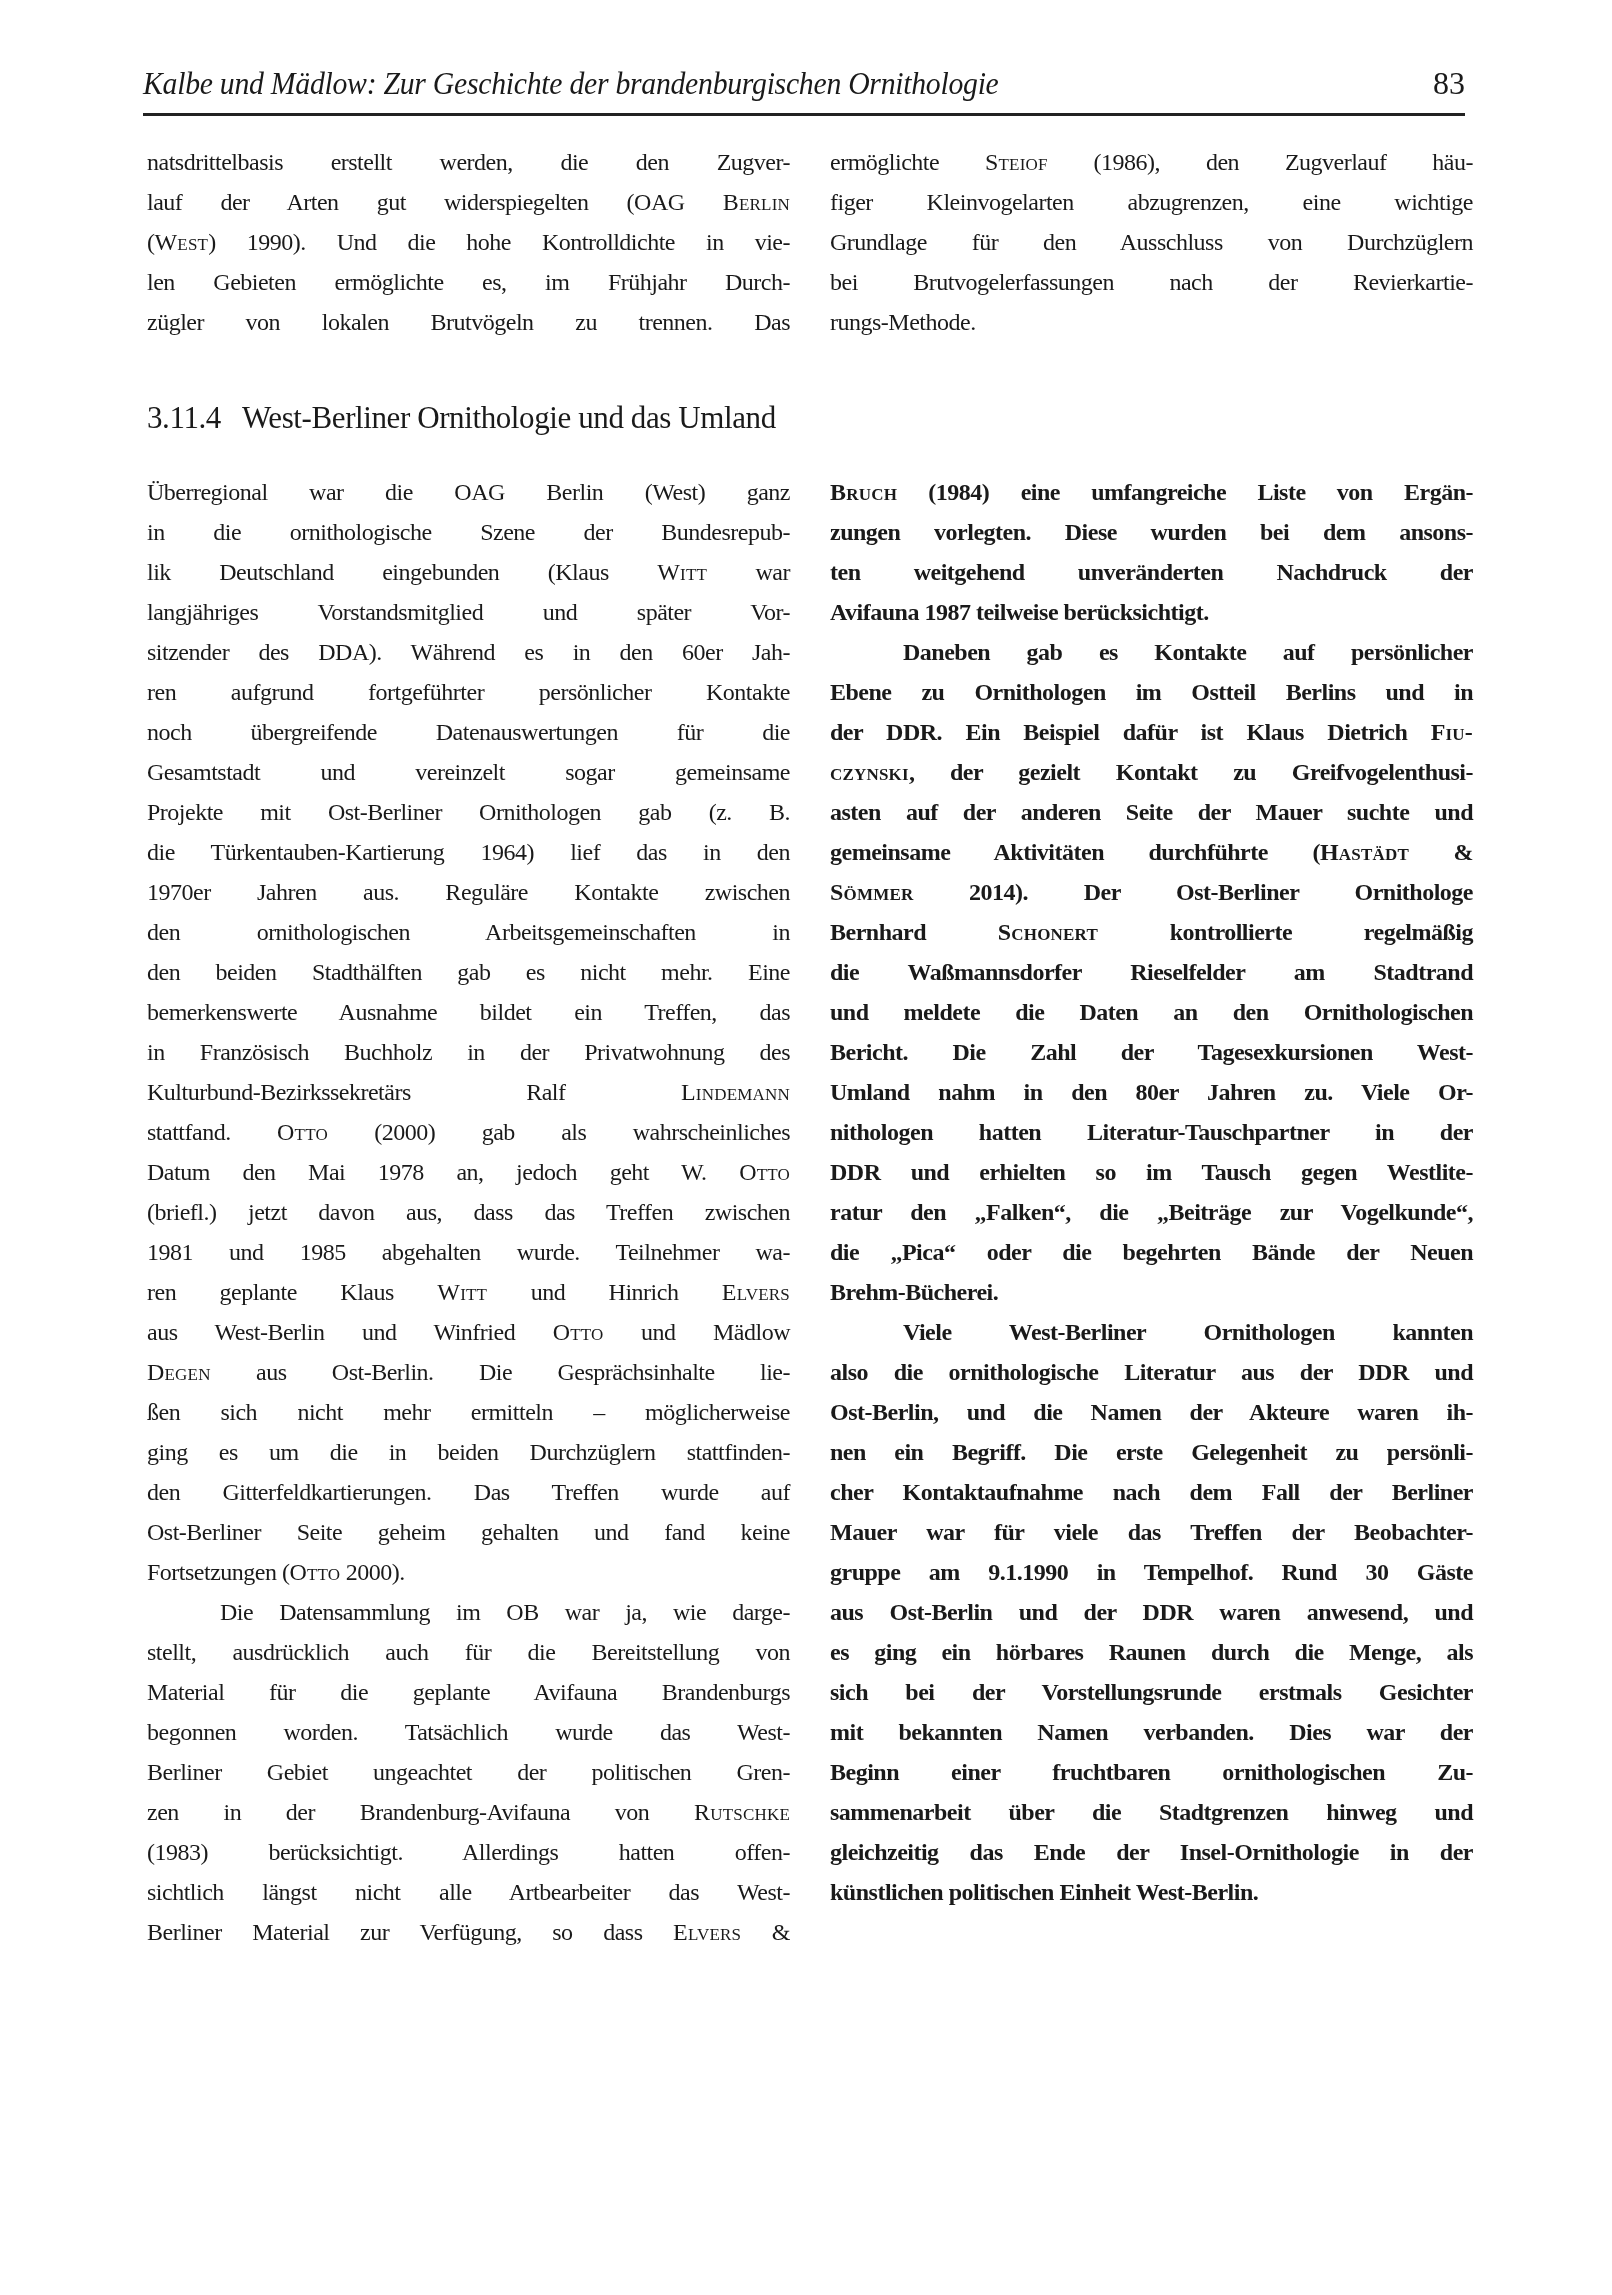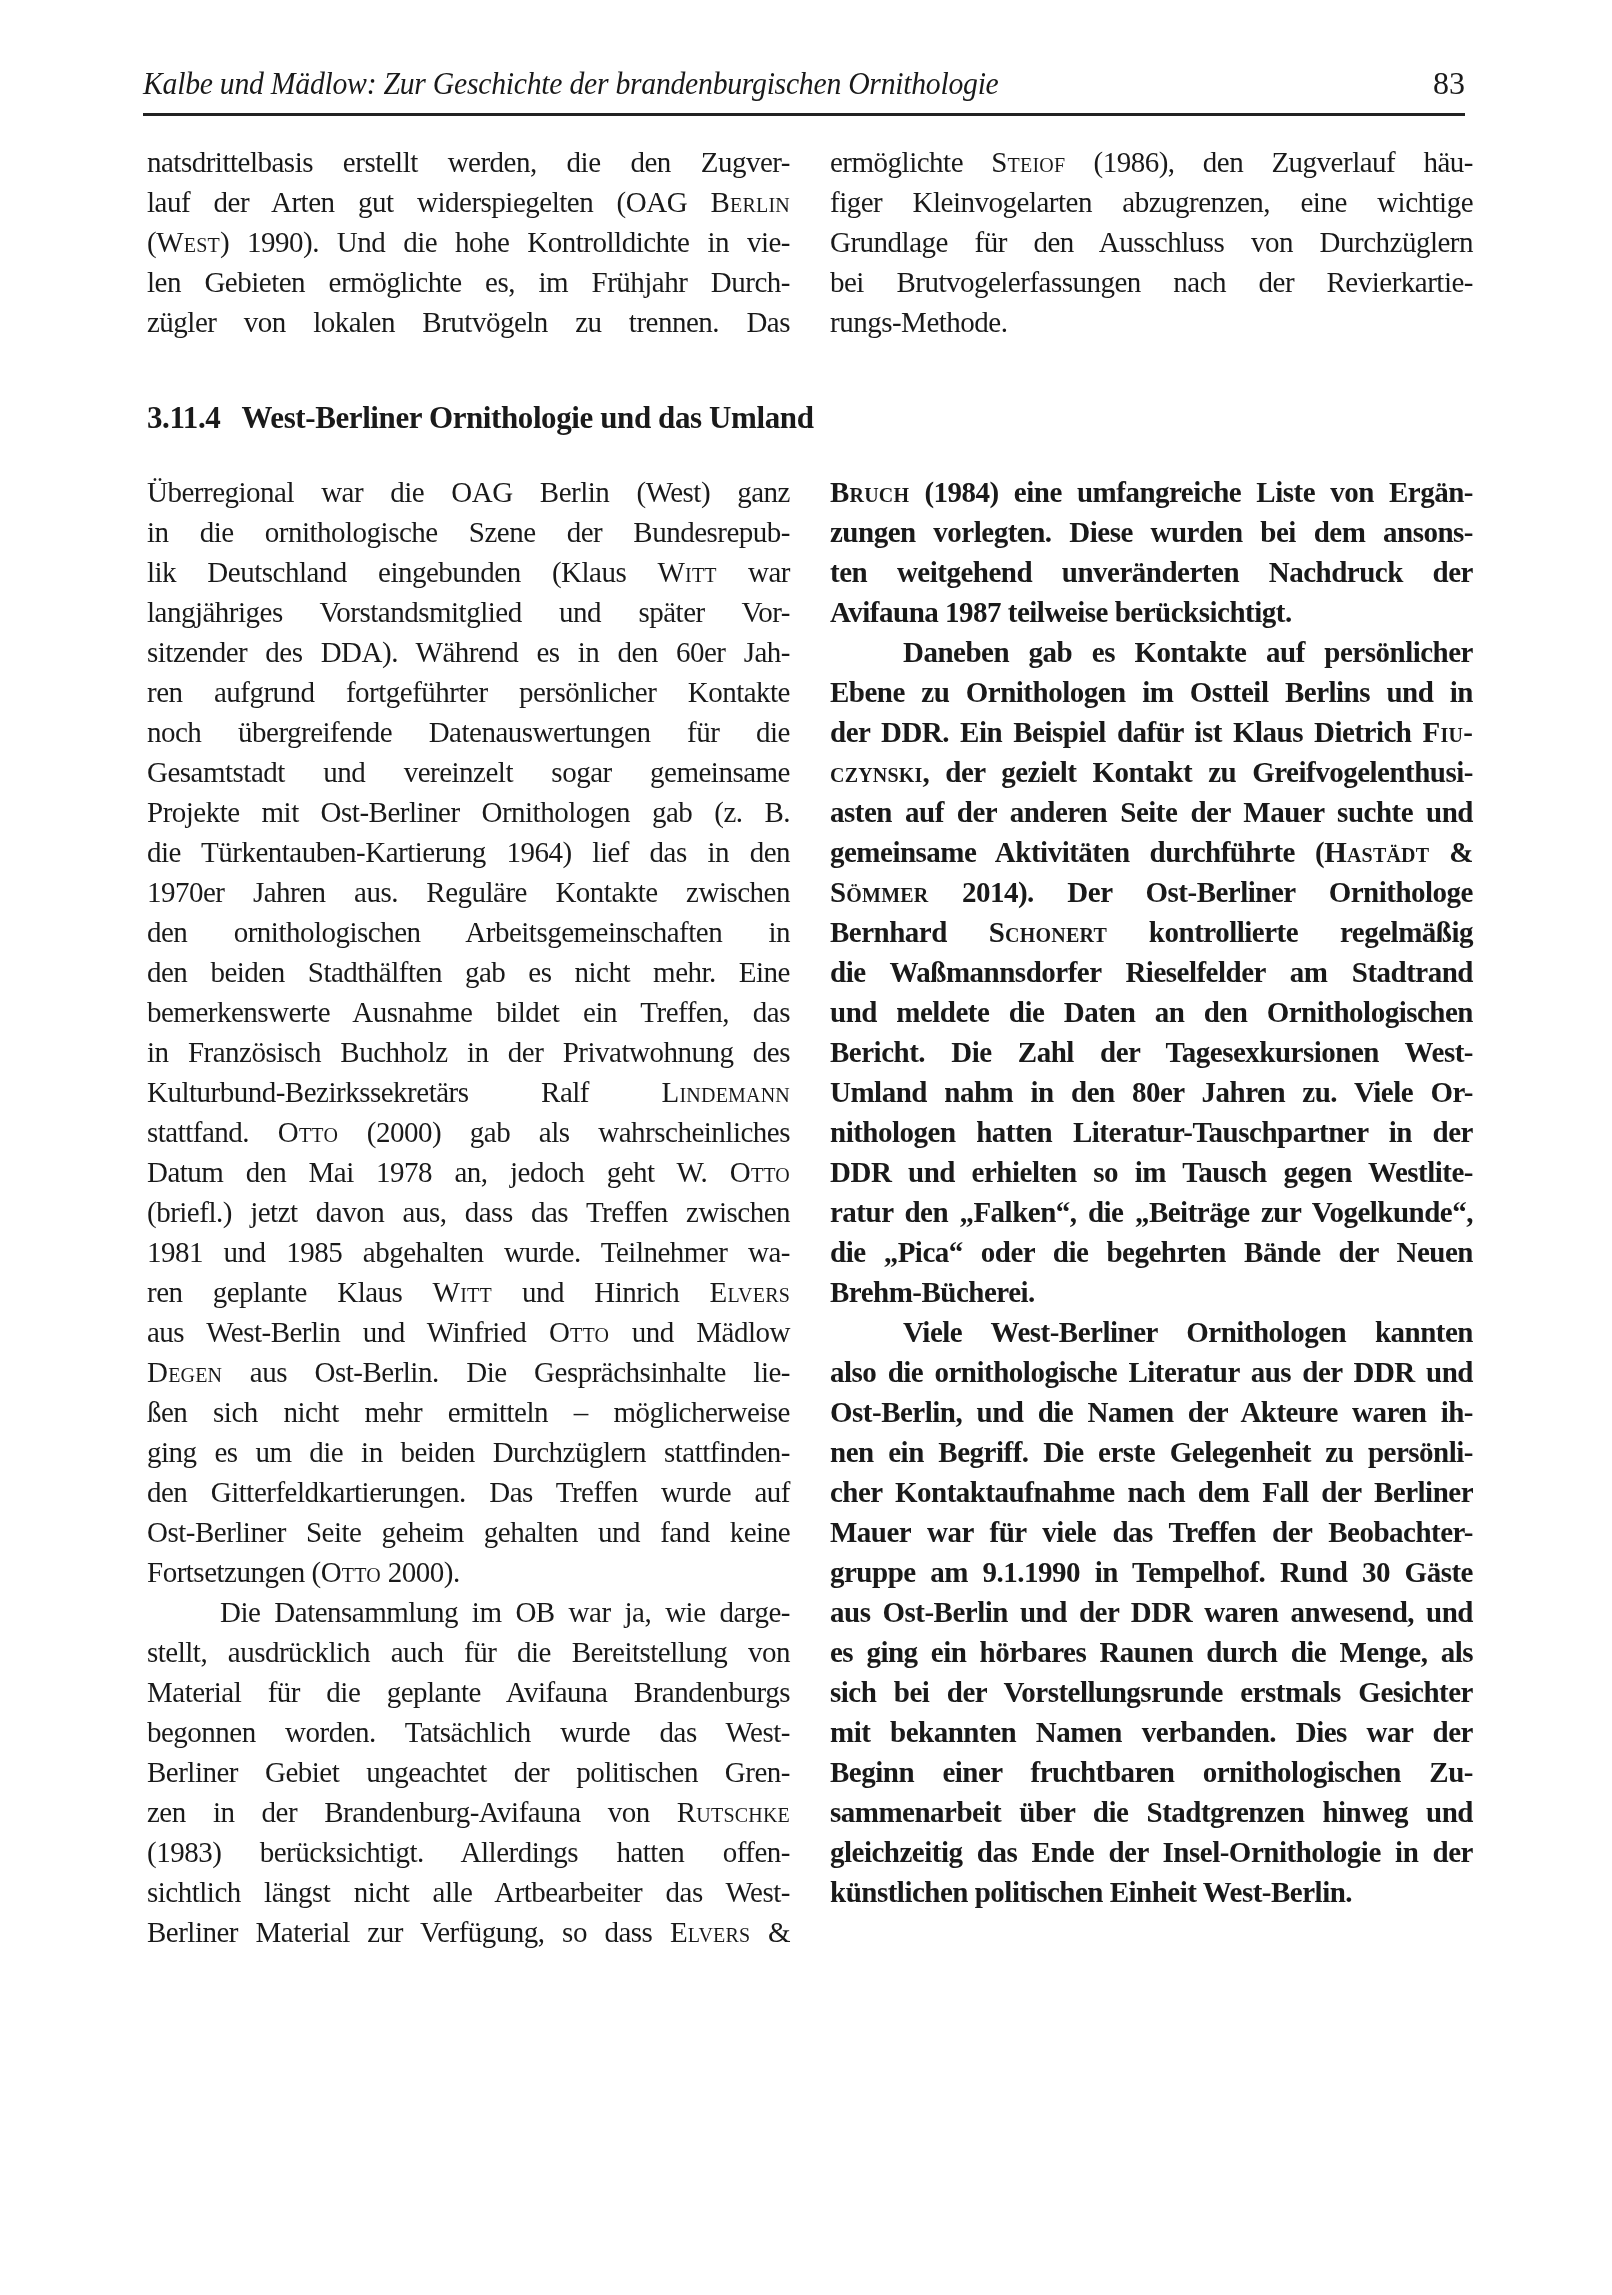--- a/index.html
+++ b/index.html
@@ -15,37 +15,37 @@
   .header .running-title {
     position: absolute; left: 0; top: 1.6px;
     font-style: italic; font-size: 32px; letter-spacing: -0.3px;
     transform: scaleX(0.93); transform-origin: left center; white-space: nowrap;
   }
   .header .page-number {
     position: absolute; right: 0; top: 1.6px; font-size: 32px;
   }
   .col {
     position: absolute; width: 643px;
-    font-size: 29px; line-height: 40px;
+    font-size: 24px; line-height: 40px;
   }
   .col-left-top  { left: 147px;  top: 142px; }
   .col-right-top { left: 830px; top: 142px; }
   .col-left      { left: 147px;  top: 472px; }
   .col-right     { left: 830px; top: 472px; font-weight: bold; }
   .line {
     display: block; height: 40px; white-space: nowrap;
     text-align: justify; text-align-last: justify;
     letter-spacing: -0.5px;
   }
   .line.last { text-align-last: left; }
   .line.indent { text-indent: 73px; }
   .sc { font-variant: small-caps; letter-spacing: 0.2px; }
   .section-heading {
     position: absolute; left: 147px; top: 400px;
-    font-weight: bold; font-size: 31px; white-space: nowrap; letter-spacing: -0.4px;
+    font-weight: normal; font-size: 31px; white-space: nowrap; letter-spacing: -0.4px;
   }
   .section-heading .num { margin-right: 21px; }
 </style>
 </head>
 <body>
 
 <div class="header">
   <span class="running-title">Kalbe und Mädlow: Zur Geschichte der brandenburgischen Ornithologie</span>
   <span class="page-number">83</span>
 </div>

